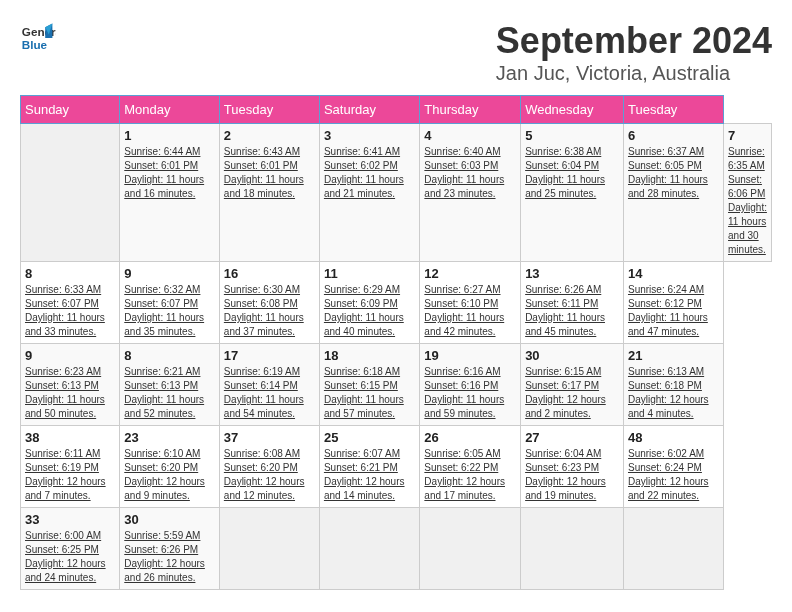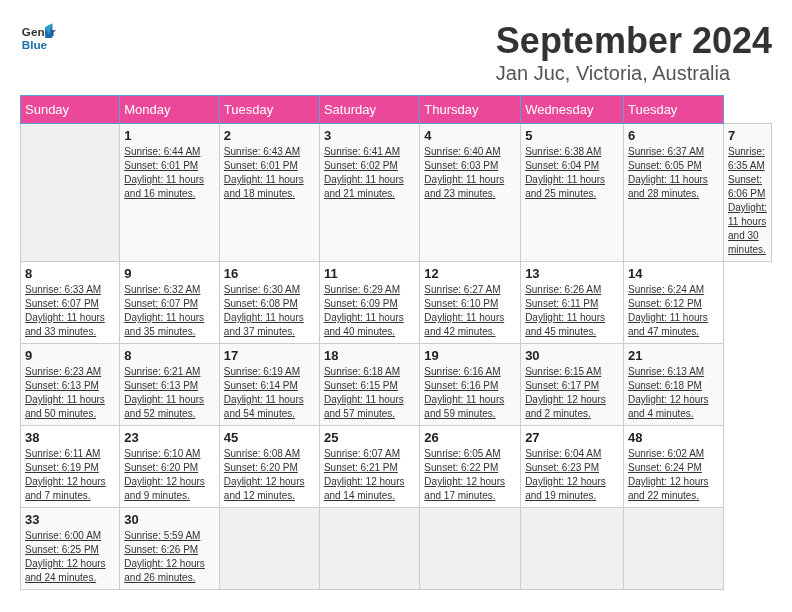--- a/index.html
+++ b/index.html
@@ -206,21 +206,21 @@
       <tr>
         <td>
           <div class="day-num">38</div>
           <div class="day-info">Sunrise: 6:11 AM<br>Sunset: 6:19 PM<br>Daylight: 12 hours and 7 minutes.</div>
         </td>
         <td>
           <div class="day-num">23</div>
           <div class="day-info">Sunrise: 6:10 AM<br>Sunset: 6:20 PM<br>Daylight: 12 hours and 9 minutes.</div>
         </td>
         <td>
-          <div class="day-num">45</div>
+          <div class="day-num">37</div>
           <div class="day-info">Sunrise: 6:08 AM<br>Sunset: 6:20 PM<br>Daylight: 12 hours and 12 minutes.</div>
         </td>
         <td>
           <div class="day-num">25</div>
           <div class="day-info">Sunrise: 6:07 AM<br>Sunset: 6:21 PM<br>Daylight: 12 hours and 14 minutes.</div>
         </td>
         <td>
           <div class="day-num">26</div>
           <div class="day-info">Sunrise: 6:05 AM<br>Sunset: 6:22 PM<br>Daylight: 12 hours and 17 minutes.</div>
         </td>

